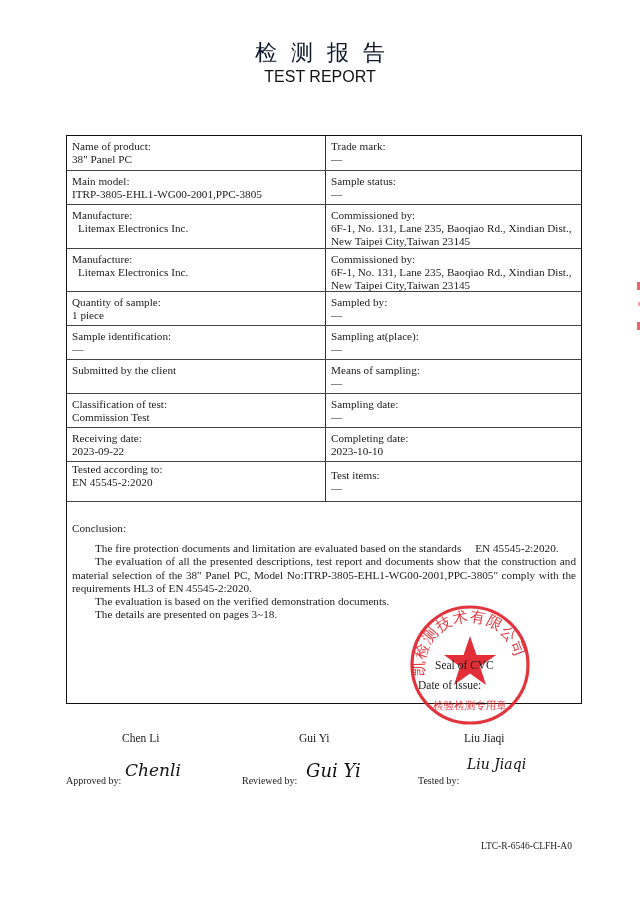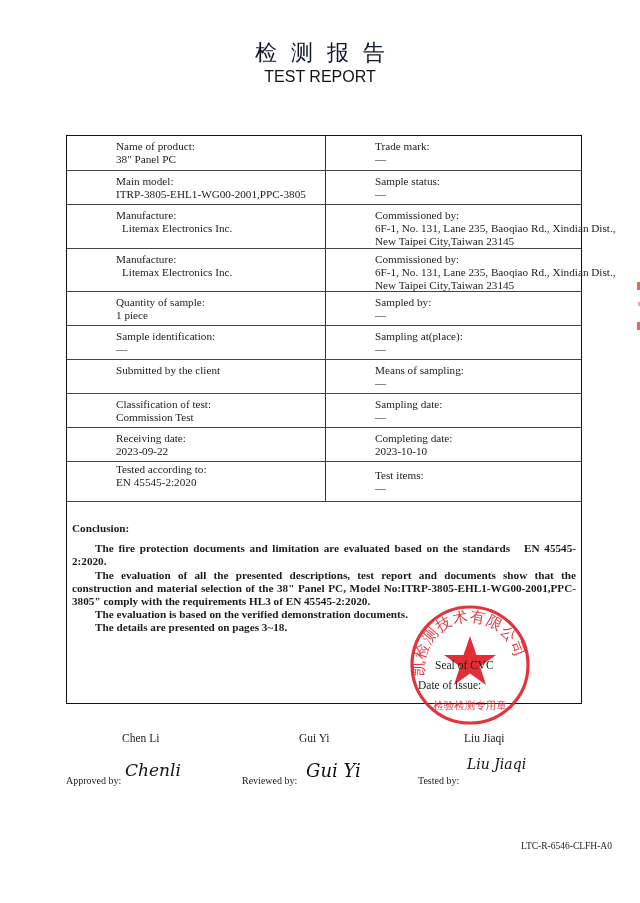--- a/index.html
+++ b/index.html
@@ -5,36 +5,36 @@
   html, body { margin: 0; padding: 0; background: #ffffff; }
   body { width: 640px; height: 903px; position: relative; overflow: hidden; font-family: "Liberation Serif", "DejaVu Serif", serif; color: #1a1a1a; }
   .title-cn { position: absolute; left: 0; width: 640px; top: 38px; text-align: center; font-family: "DejaVu Sans", sans-serif; font-size: 22px; letter-spacing: 14px; padding-left: 14px; box-sizing: border-box; color: #0f172a; }
   .title-en { position: absolute; left: 0; width: 640px; top: 68px; text-align: center; font-family: "Liberation Sans", sans-serif; font-size: 16px; color: #111; }
 
   .report-table { position: absolute; left: 66px; top: 135px; width: 516px; height: 569px; border: 1.6px solid #111; box-sizing: border-box; }
   .row { position: absolute; left: 0; width: 100%; border-bottom: 1px solid #444; box-sizing: border-box; }
   .row .cell { position: absolute; top: 0; height: 100%; box-sizing: border-box; padding: 4px 5px 0 5px; font-size: 11.2px; line-height: 13px; }
   .row .cell.left { left: 0; width: 259px; border-right: 1px solid #333; }
   .row .cell.right { left: 259px; width: 257px; }
-  .lbl, .val { display: block; white-space: nowrap; margin-left: 44px; }
+  .lbl, .val { display: block; white-space: nowrap; }
   .val.indent { padding-left: 6px; }
 
   .conclusion { position: absolute; left: 0; top: 366px; width: 100%; box-sizing: border-box; padding: 20px 5px 0 5px; font-size: 11.2px; line-height: 13.2px; }
-  .conclusion p { margin: 0; text-align: justify; font-weight: bold; }
+  .conclusion p { margin: 0; text-align: justify; }
   .conclusion .heading { margin-bottom: 7px; }
   .conclusion .ind { text-indent: 23px; }
   .conclusion .std-gap { display: inline-block; width: 14px; }
 
   .stamp { position: absolute; left: 408px; top: 603px; width: 124px; height: 124px; }
   .stamp-text { position: absolute; font-size: 11.5px; color: #1a1a1a; font-family: "Liberation Serif", serif; white-space: nowrap; }
 
   .sig-name { position: absolute; top: 732px; font-size: 11.5px; }
   .sig-role { position: absolute; top: 775px; font-size: 10px; }
   .sig-script { position: absolute; font-family: "DejaVu Serif", serif; font-style: italic; color: #111; font-size: 17px; }
-  .doc-code { position: absolute; top: 841px; left: 481px; font-size: 9.5px; color: #222; margin-left: 40px; }
+  .doc-code { position: absolute; top: 841px; left: 481px; font-size: 9.5px; color: #222; }
   .edge-marks { position: absolute; left: 632px; top: 280px; width: 8px; height: 60px; }
 </style>
 </head>
 <body>
 
 <div class="title-cn">检测报告</div>
 <div class="title-en">TEST REPORT</div>
 
 <div class="report-table">
 

